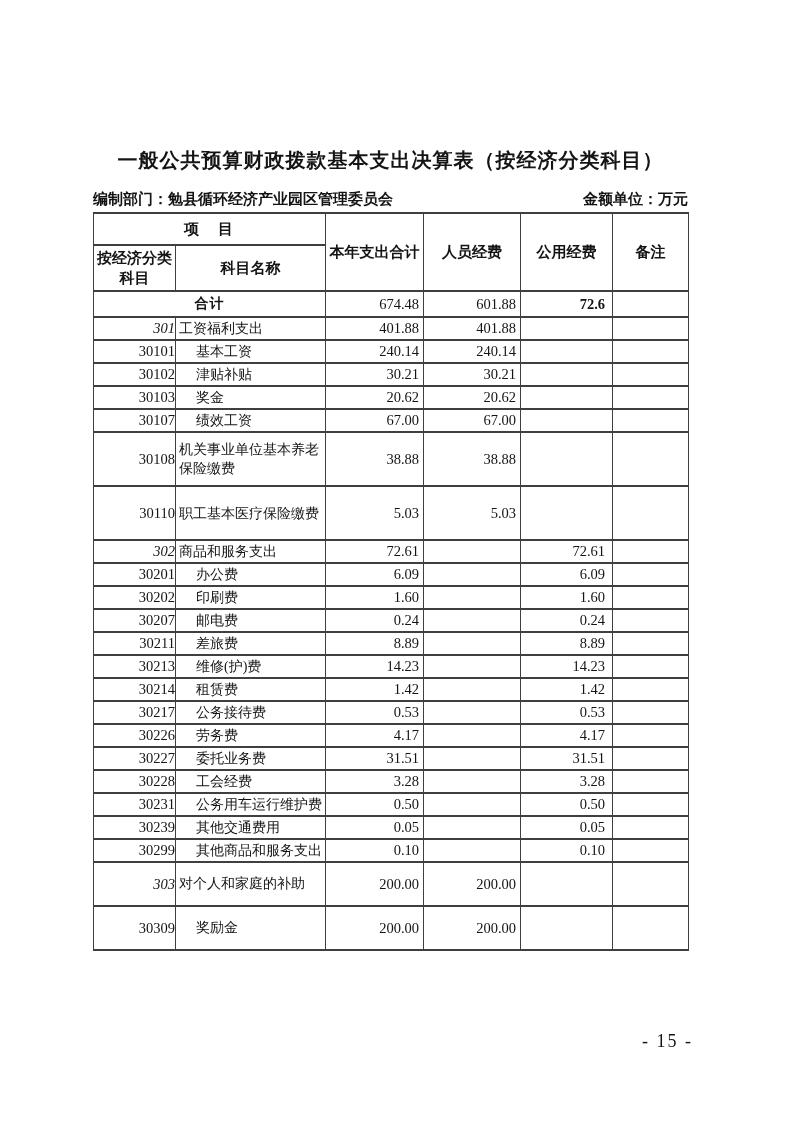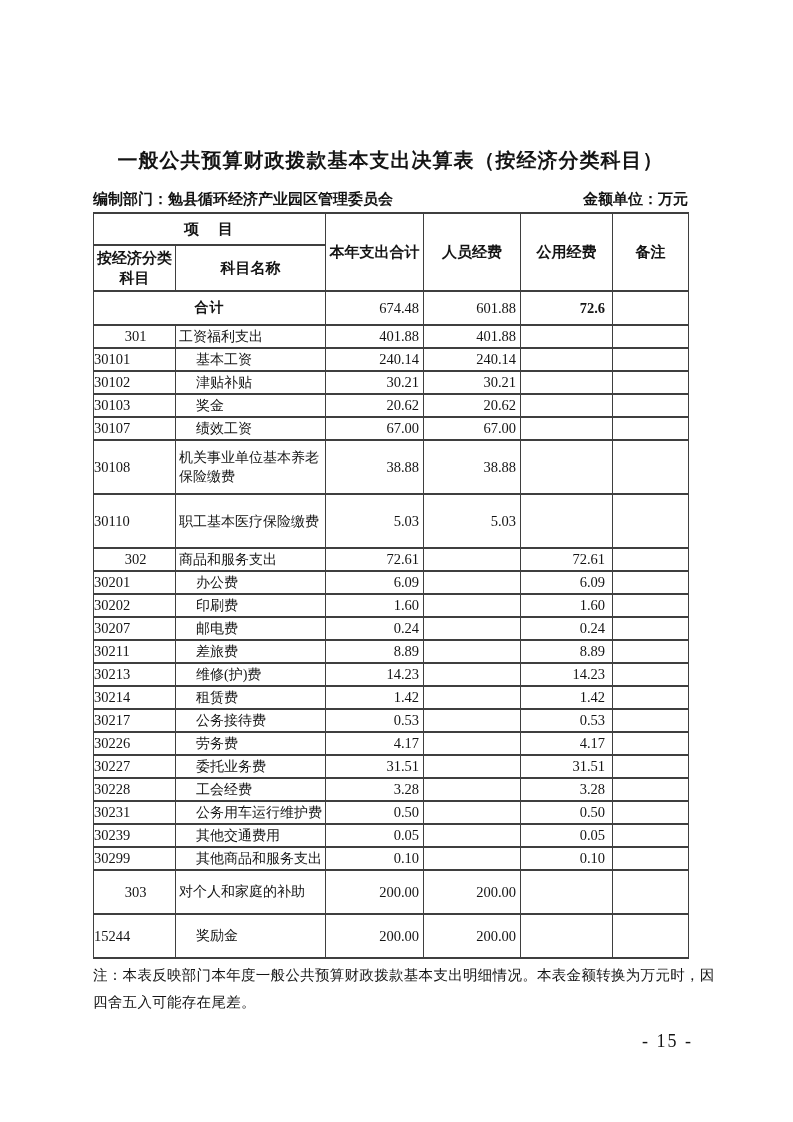--- a/index.html
+++ b/index.html
@@ -44,27 +44,27 @@
   .h-project { height: 32px; letter-spacing: 2px; }
   .h-code { height: 46px; word-break: break-all; line-height: 20px; padding: 0 2px; }
   .h-span { height: 75px; }
 
   .budget tbody td { height: 23px; font-size: 14px; }
   .budget .num  { text-align: right; padding-right: 4px; font-size: 14.5px; }
   .budget .pub  { padding-right: 7px; }
   .budget .code { font-size: 14.5px; }
   .budget .remark { }
 
-  tr.total-row td { height: 34px; }
+  tr.total-row td { height: 26px; }
   .total-label { font-weight: bold; text-align: center; font-size: 15px; letter-spacing: 1px; }
   .total-bold { font-weight: bold; }
 
-  tr.lvl1 .code { text-align: center; padding-left: 2px; }
+  tr.lvl1 .code { text-align: right; padding-left: 2px; font-style: italic; }
   tr.lvl1 .name { text-align: left; padding-left: 3px; }
-  tr.lvl2 .code { text-align: left; }
+  tr.lvl2 .code { text-align: right; }
   tr.lvl2 .name { text-align: left; padding-left: 20px; margin-left: 10px; }
   tr.wrap { height: 54px; }
   tr.wrap .name { padding-left: 3px; line-height: 19px; padding-top: 2px; padding-bottom: 2px; }
   tbody tr:nth-last-child(-n+2) { height: 44px; }
 
   .note {
     font-size: 14.5px; line-height: 27px;
     margin-top: 3px; letter-spacing: 0.3px;
   }
   .note div { white-space: nowrap; }
@@ -288,31 +288,27 @@
   </tr>
           <tr class="lvl1">
     <td class="code">303</td>
     <td class="name">对个人和家庭的补助</td>
     <td class="num">200.00</td>
     <td class="num">200.00</td>
     <td class="num pub"></td>
     <td class="remark"></td>
   </tr>
           <tr class="lvl2">
-    <td class="code">15244</td>
+    <td class="code">30309</td>
     <td class="name">奖励金</td>
     <td class="num">200.00</td>
     <td class="num">200.00</td>
     <td class="num pub"></td>
     <td class="remark"></td>
   </tr>
         </tbody>
     </table>
 
-    <div class="note">
-      <div>注：本表反映部门本年度一般公共预算财政拨款基本支出明细情况。本表金额转换为万元时，因</div>
-      <div>四舍五入可能存在尾差。</div>
-    </div>
 
   </div>
 
   <div class="page-number">- 15 -</div>
 </div>
 
 </body></html>

